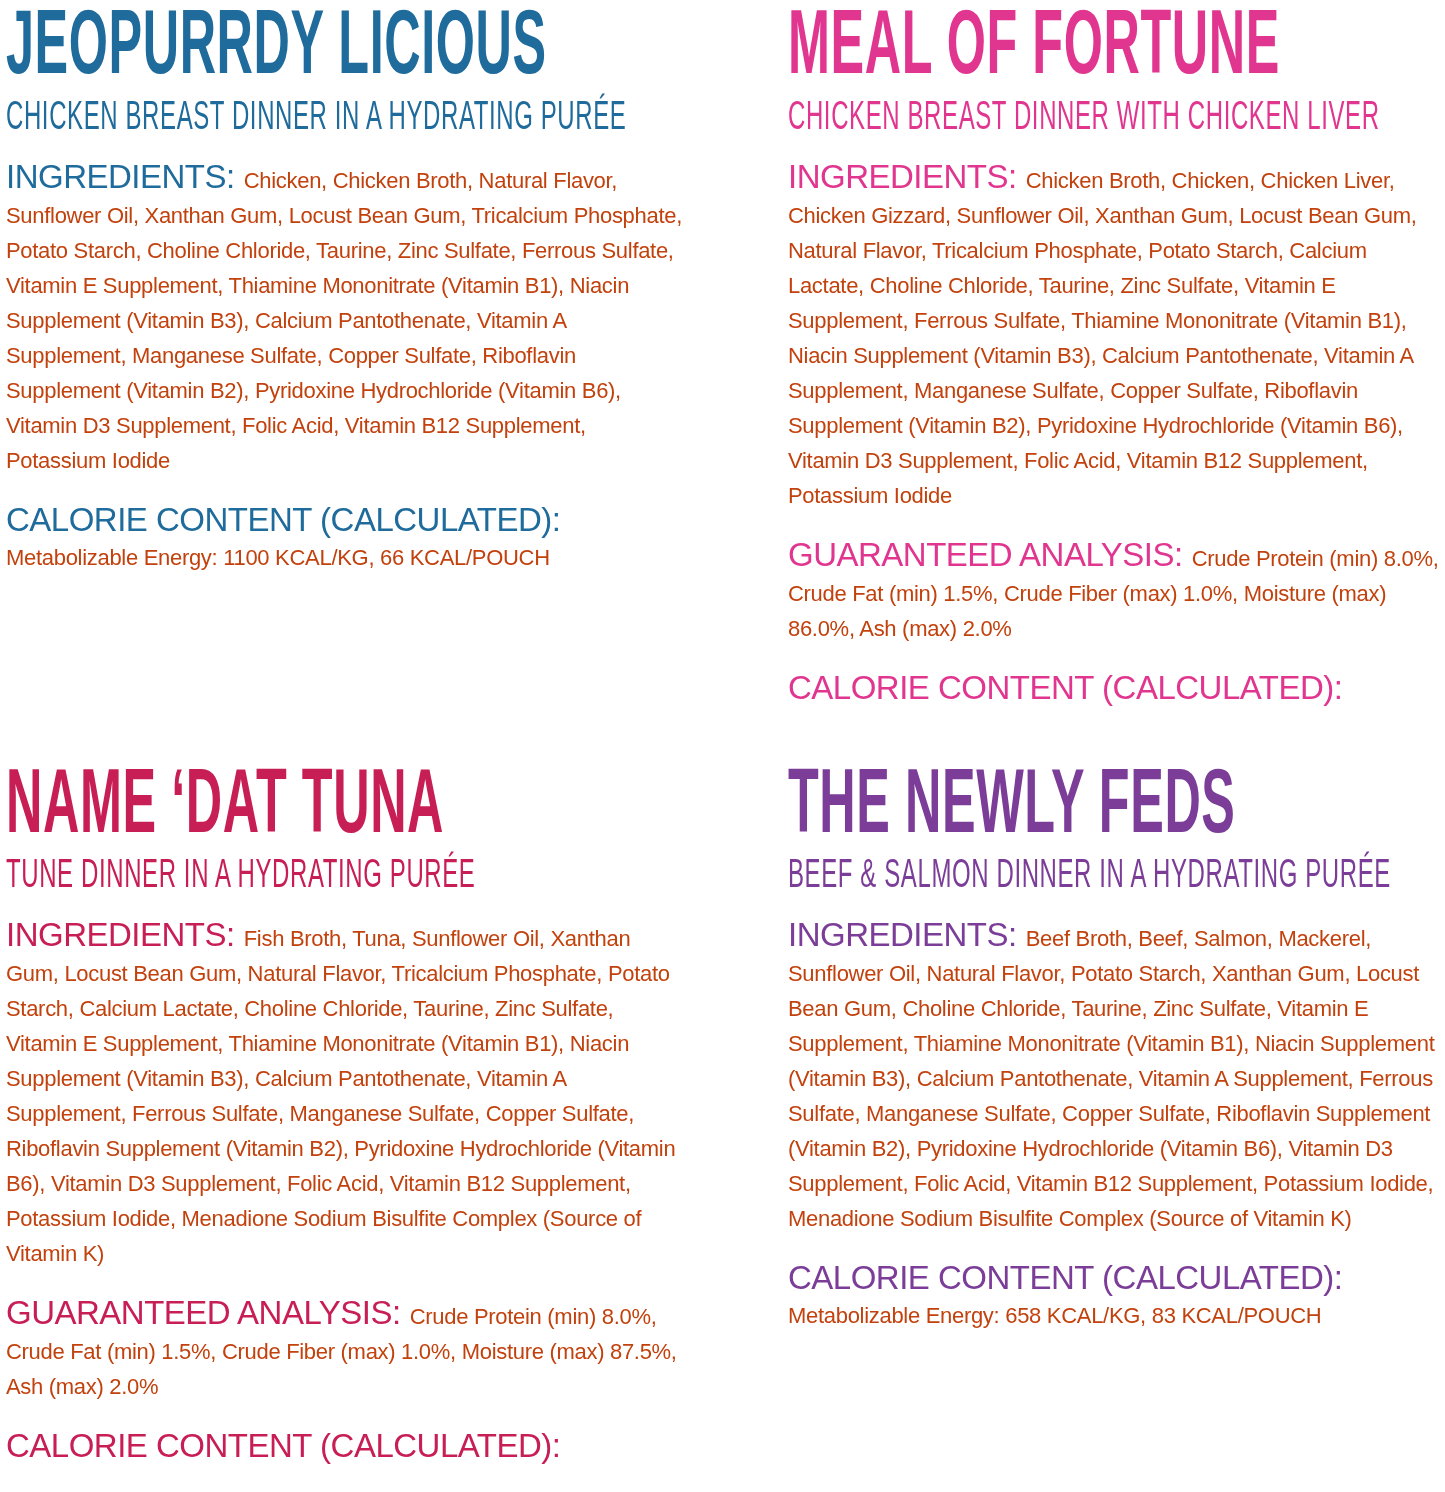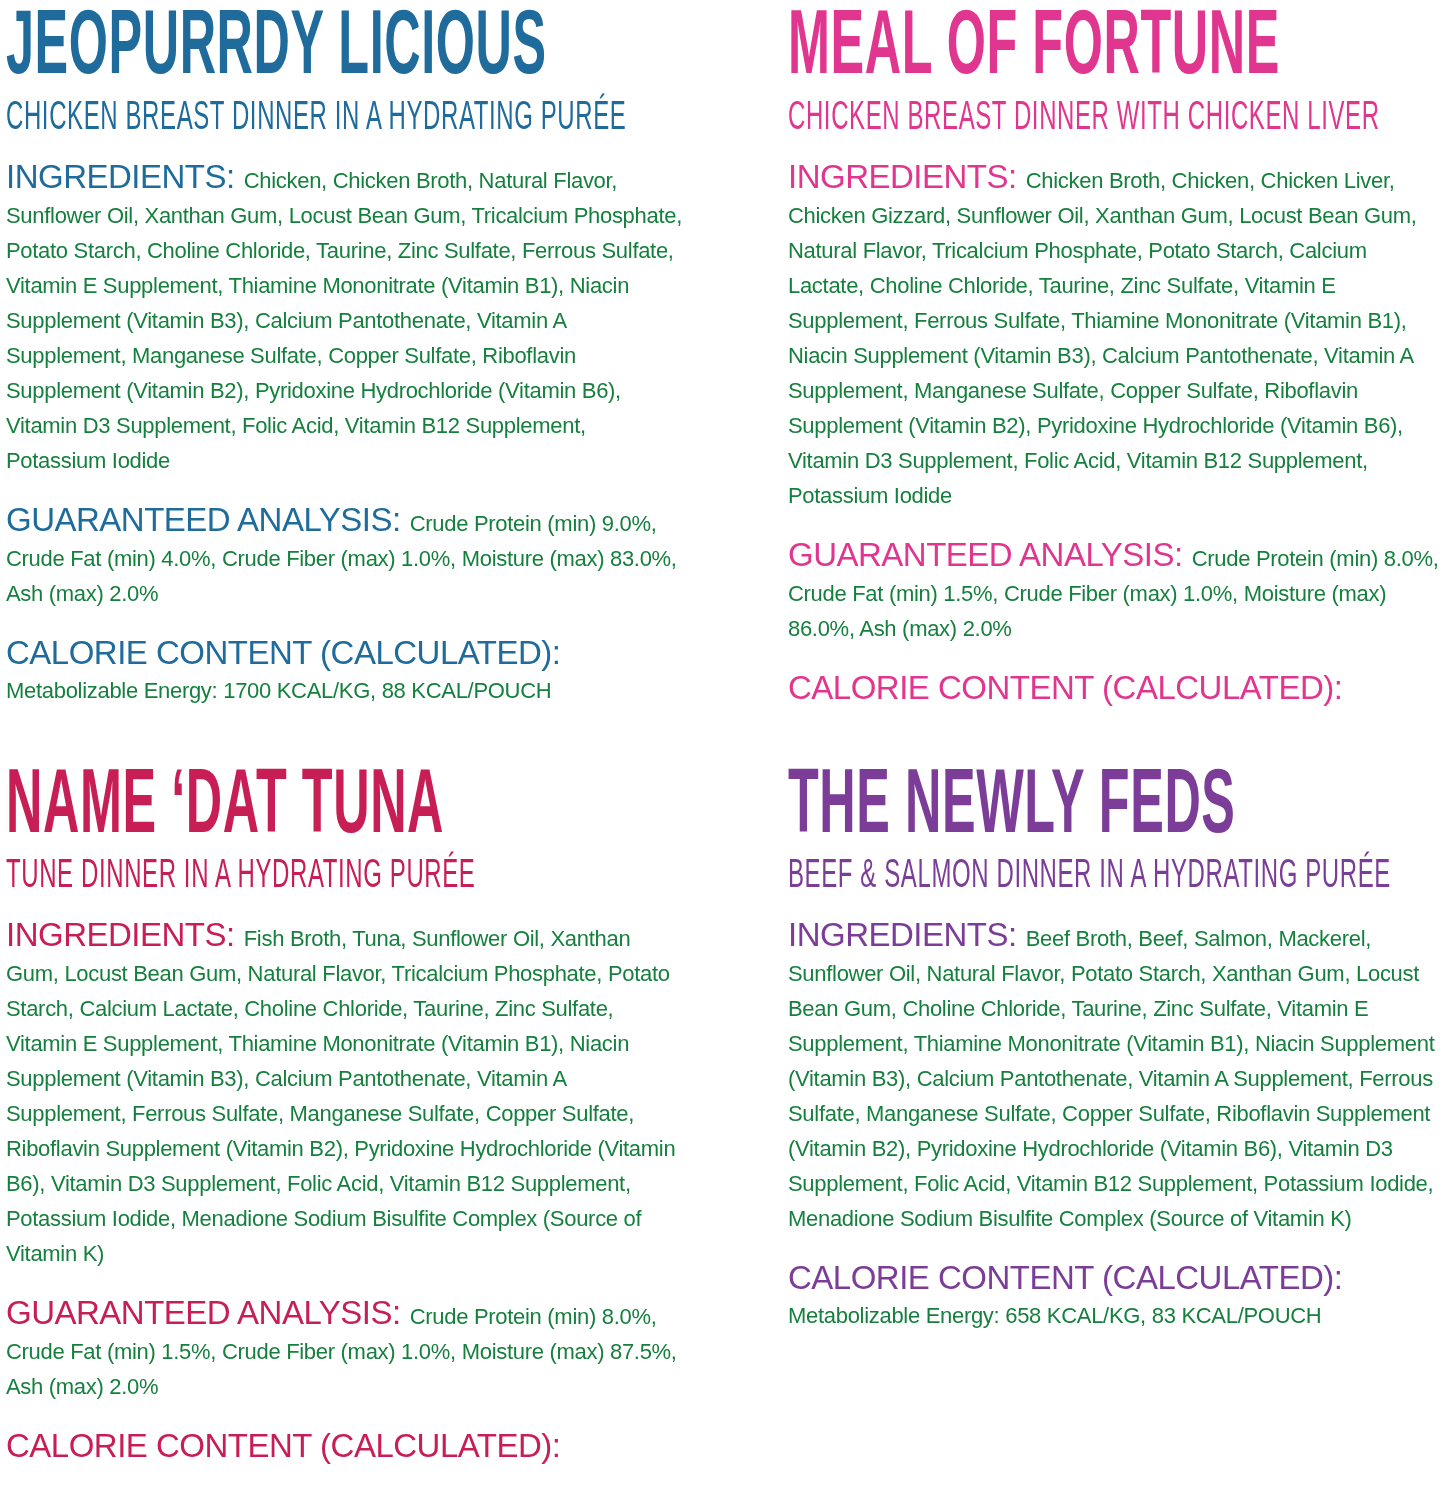--- a/index.html
+++ b/index.html
@@ -56,33 +56,32 @@
     font-size: 33px;
     font-weight: 400;
     letter-spacing: -0.5px;
     margin-right: 9px;
   }
   .label-block {
     display: block;
     margin-right: 0;
     margin-bottom: 3px;
   }
-  .body-text { color: #15803d; }
+  .body-text { color: #c2410c; }
 </style>
 </head>
 <body>
 
 <main class="sheet">
 
   <section class="card" style="--accent: #1e6b9c;">
     <h1 class="title">JEOPURRDY LICIOUS</h1>
     <h2 class="subtitle">CHICKEN BREAST DINNER IN A HYDRATING PURÉE</h2>
     <p class="para"><span class="label">INGREDIENTS:</span><span class="body-text">Chicken, Chicken Broth, Natural Flavor, Sunflower Oil, Xanthan Gum, Locust Bean Gum, Tricalcium Phosphate, Potato Starch, Choline Chloride, Taurine, Zinc Sulfate, Ferrous Sulfate, Vitamin E Supplement, Thiamine Mononitrate (Vitamin B1), Niacin Supplement (Vitamin B3), Calcium Pantothenate, Vitamin A Supplement, Manganese Sulfate, Copper Sulfate, Riboflavin Supplement (Vitamin B2), Pyridoxine Hydrochloride (Vitamin B6), Vitamin D3 Supplement, Folic Acid, Vitamin B12 Supplement, Potassium Iodide</span></p>
-    <p class="para"><span class="label">GUARANTEED ANALYSIS:</span><span class="body-text">Crude Protein (min) 9.0%, Crude Fat (min) 4.0%, Crude Fiber (max) 1.0%, Moisture (max) 83.0%, Ash (max) 2.0%</span></p>
-    <p class="para"><span class="label label-block">CALORIE CONTENT (CALCULATED):</span><span class="body-text">Metabolizable Energy: 1700 KCAL/KG, 88 KCAL/POUCH</span></p>
+    <p class="para"><span class="label label-block">CALORIE CONTENT (CALCULATED):</span><span class="body-text">Metabolizable Energy: 1100 KCAL/KG, 66 KCAL/POUCH</span></p>
   </section>
 
   <section class="card" style="--accent: #e1368f;">
     <h1 class="title">MEAL OF FORTUNE</h1>
     <h2 class="subtitle">CHICKEN BREAST DINNER WITH CHICKEN LIVER</h2>
     <p class="para"><span class="label">INGREDIENTS:</span><span class="body-text">Chicken Broth, Chicken, Chicken Liver, Chicken Gizzard, Sunflower Oil, Xanthan Gum, Locust Bean Gum, Natural Flavor, Tricalcium Phosphate, Potato Starch, Calcium Lactate, Choline Chloride, Taurine, Zinc Sulfate, Vitamin E Supplement, Ferrous Sulfate, Thiamine Mononitrate (Vitamin B1), Niacin Supplement (Vitamin B3), Calcium Pantothenate, Vitamin A Supplement, Manganese Sulfate, Copper Sulfate, Riboflavin Supplement (Vitamin B2), Pyridoxine Hydrochloride (Vitamin B6), Vitamin D3 Supplement, Folic Acid, Vitamin B12 Supplement, Potassium Iodide</span></p>
     <p class="para"><span class="label">GUARANTEED ANALYSIS:</span><span class="body-text">Crude Protein (min) 8.0%, Crude Fat (min) 1.5%, Crude Fiber (max) 1.0%, Moisture (max) 86.0%, Ash (max) 2.0%</span></p>
     <p class="para"><span class="label label-block">CALORIE CONTENT (CALCULATED):</span></p>
   </section>
 

